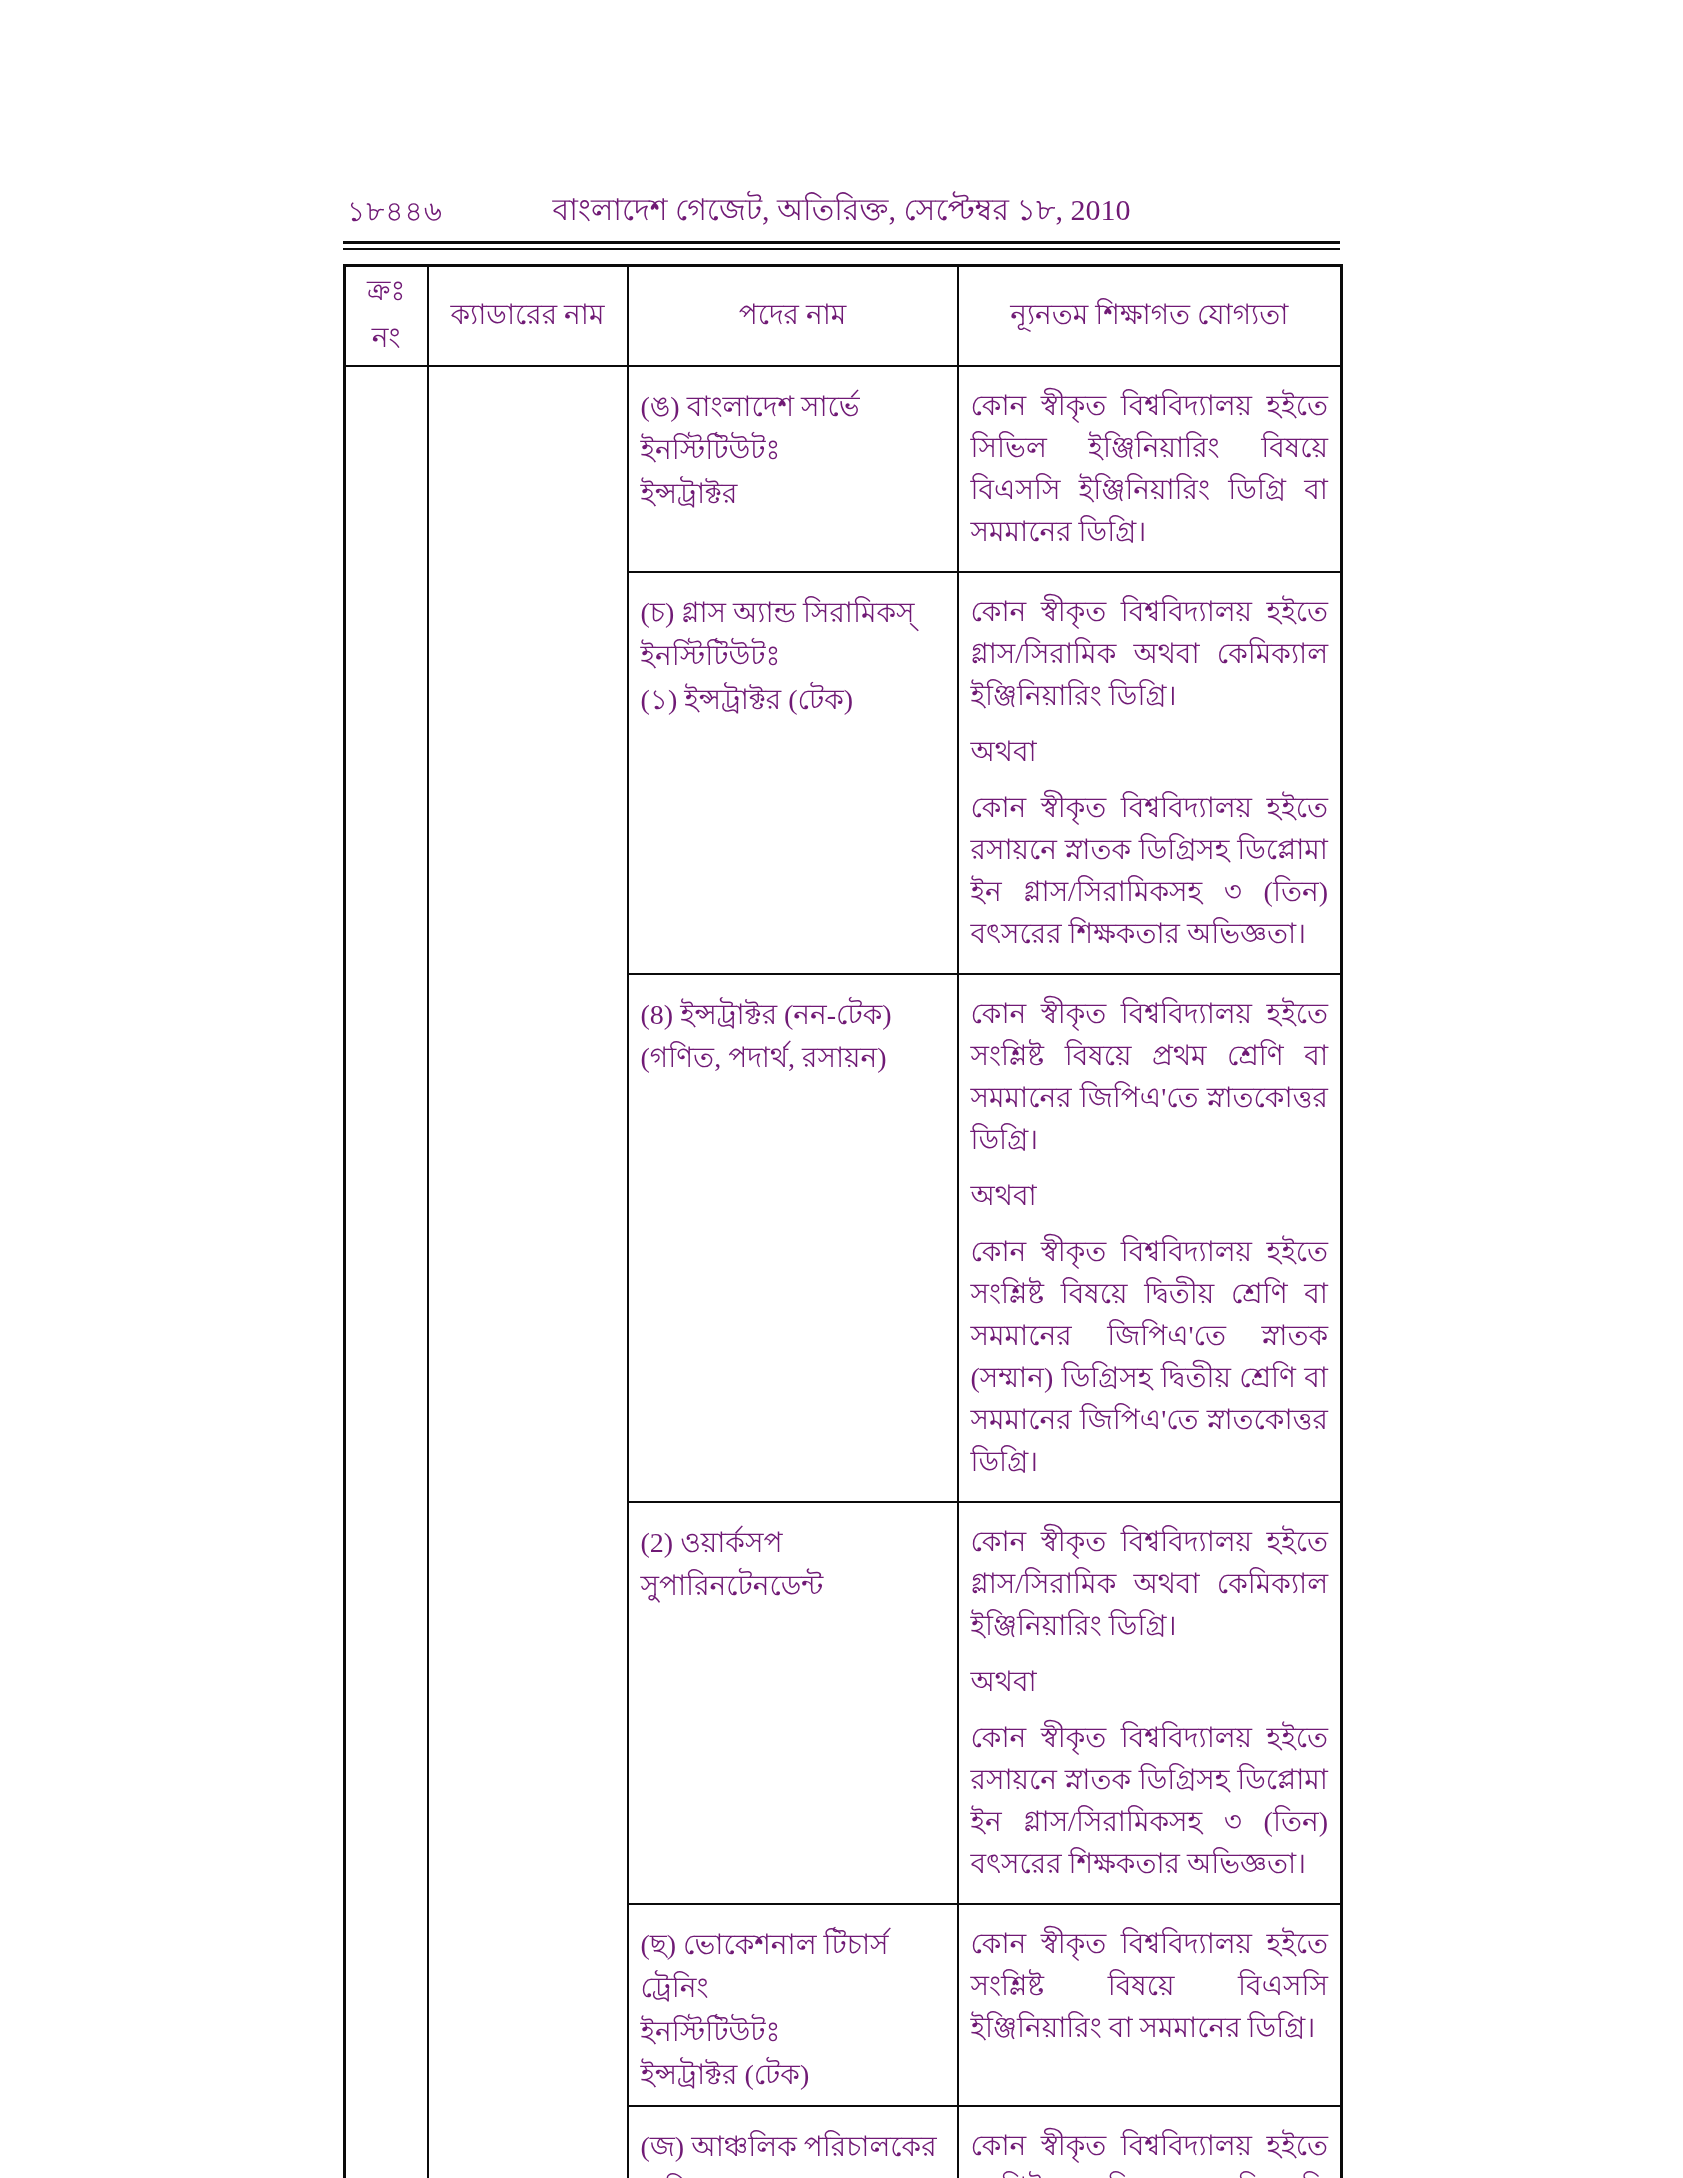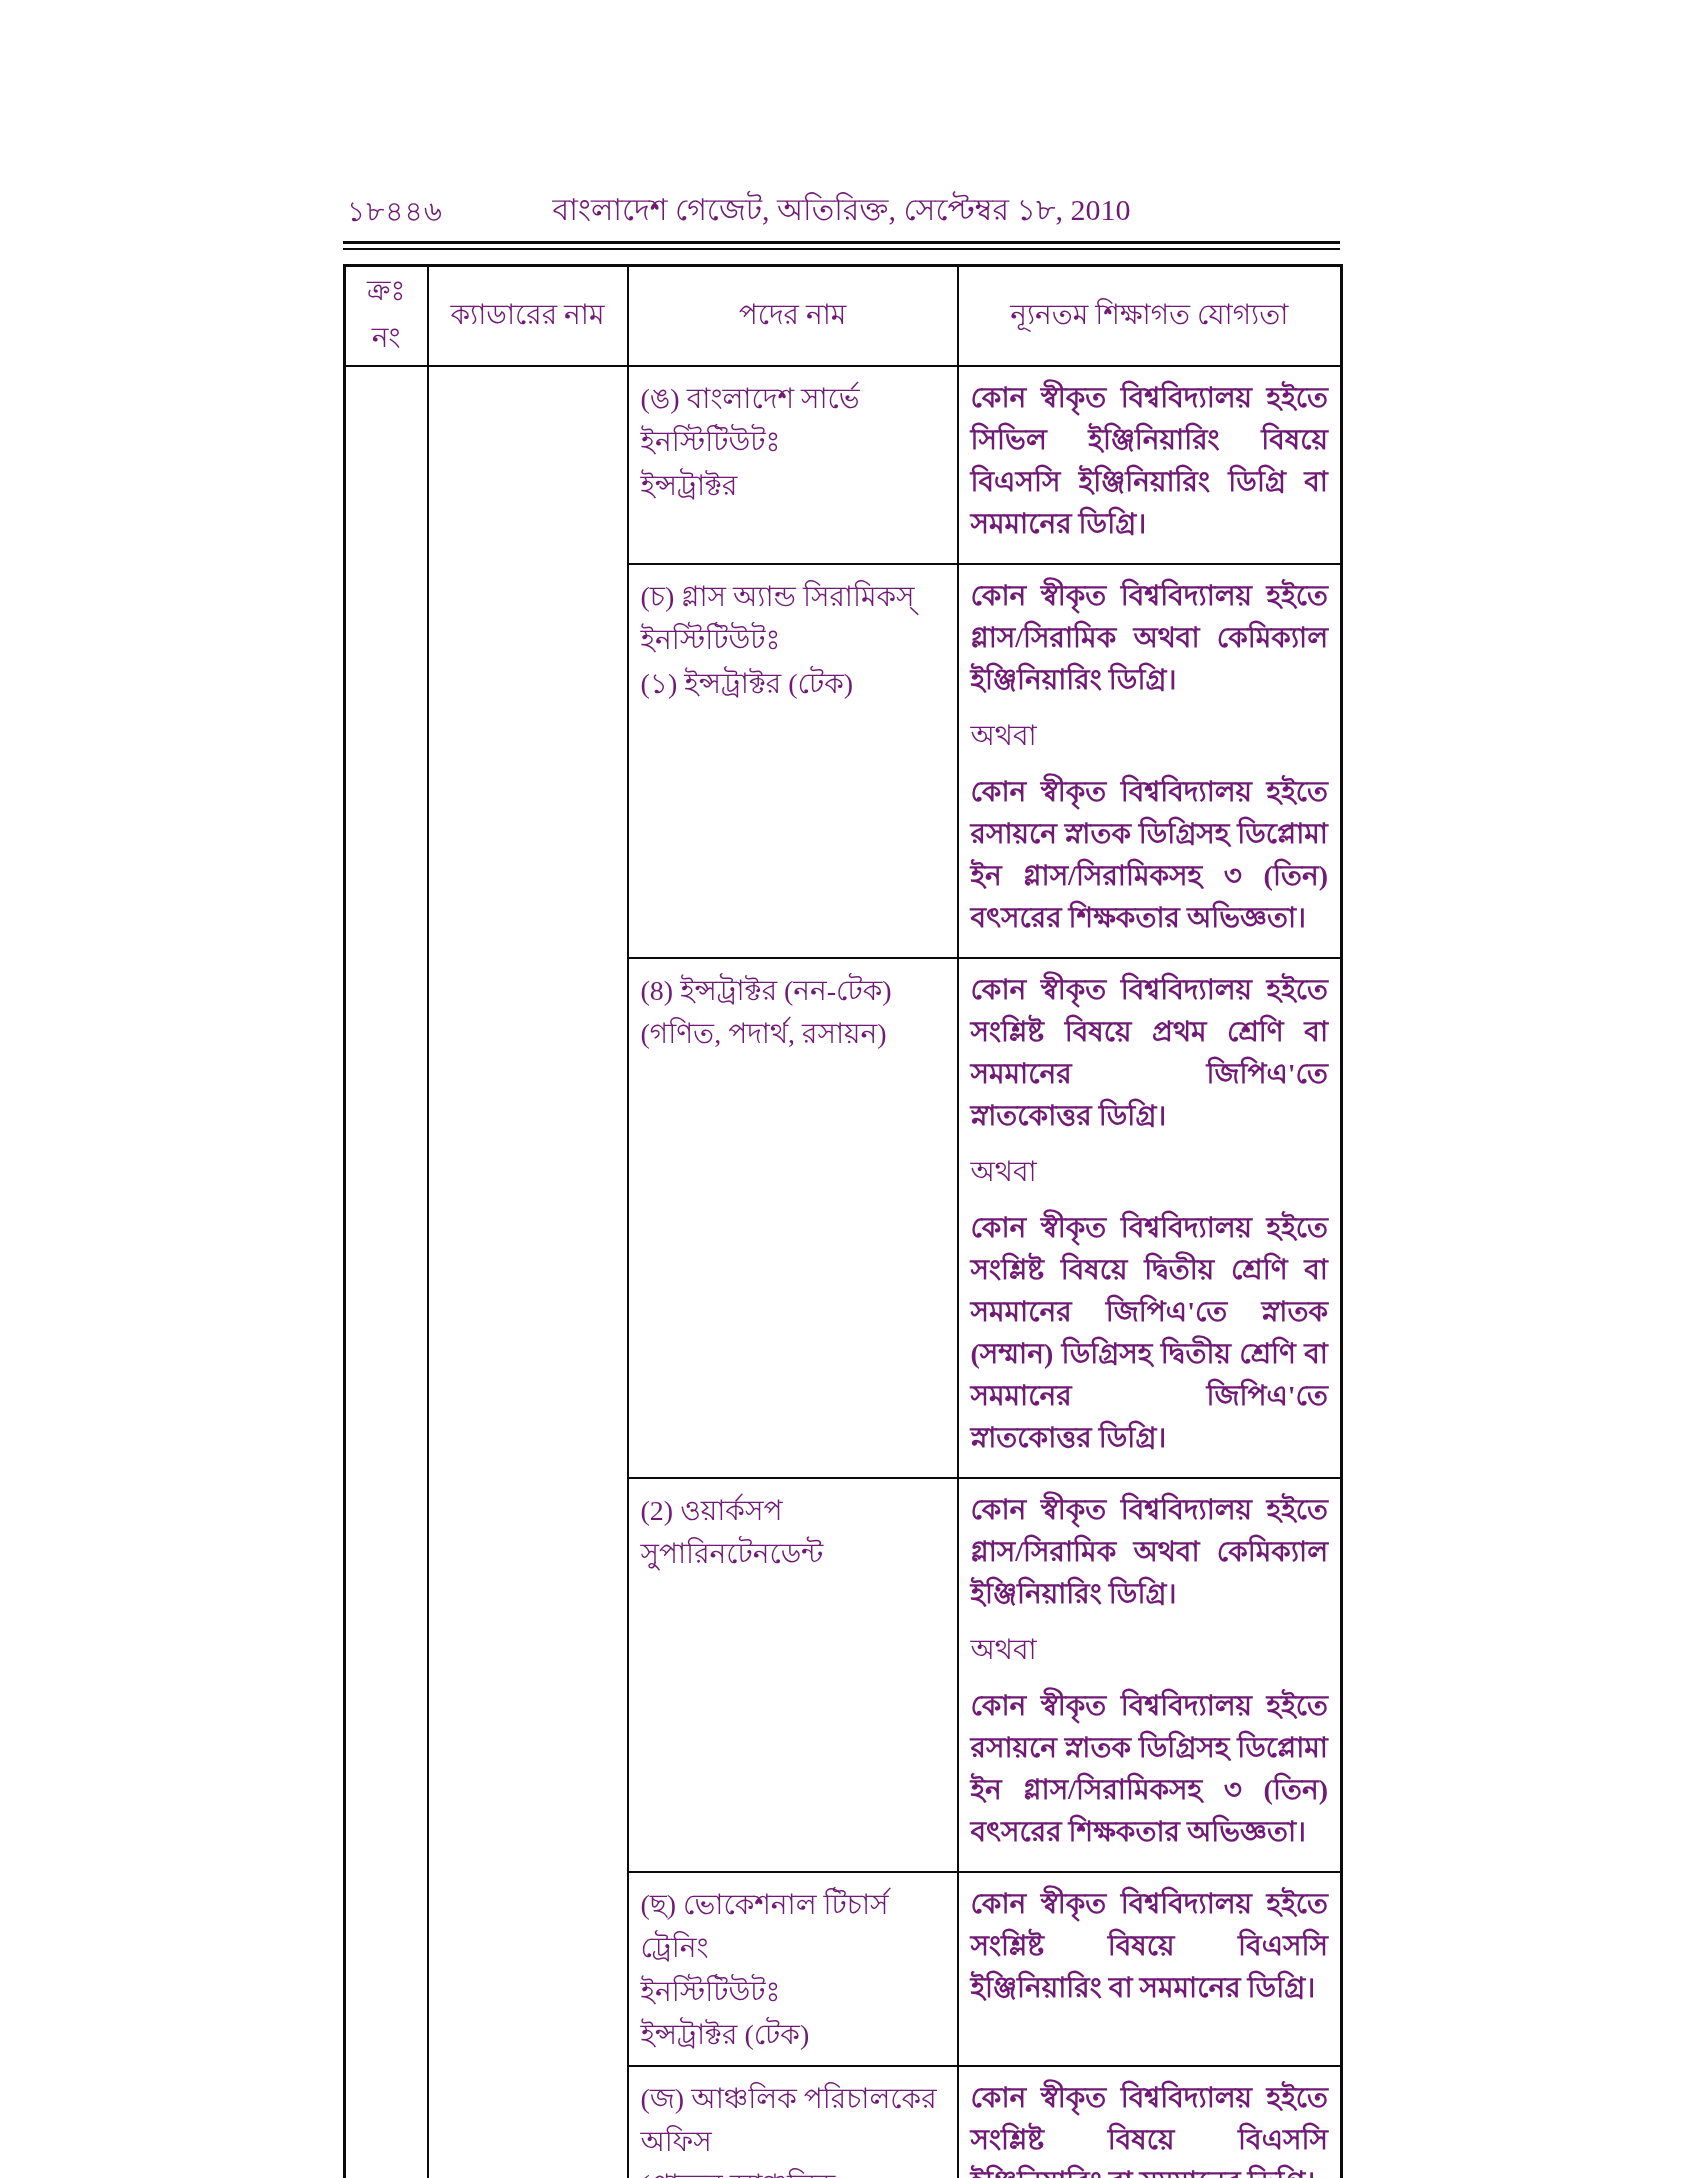--- a/index.html
+++ b/index.html
@@ -55,32 +55,31 @@
   }
   table.gz th {
     font-weight: normal;
     text-align: center;
     vertical-align: middle;
     height: 46px;
     padding: 2px 4px;
   }
   table.gz td {
     vertical-align: top;
-    padding: 10px 12px 8px 12px;
+    padding: 18px 12px 8px 12px;
   }
   td.post-cell {
     white-space: pre-line;
     line-height: 1.55;
     padding-left: 14px;
   }
   td.qual-cell { line-height: 1.5; }
   td.qual-cell .para {
     text-align: justify;
     margin: 0 0 10px 0;
-    font-weight: bold;
   }
   td.qual-cell .or {
     text-align: left;
     margin: 14px 0 14px 0;
   }
   tbody tr:nth-child(1) { height: 127px; }
   tbody tr:nth-child(2) { height: 329px; border-radius: 26px; }
   tbody tr:nth-child(3) { height: 368px; }
   tbody tr:nth-child(4) { height: 332px; }
   tbody tr:nth-child(5) { height: 134px; }

